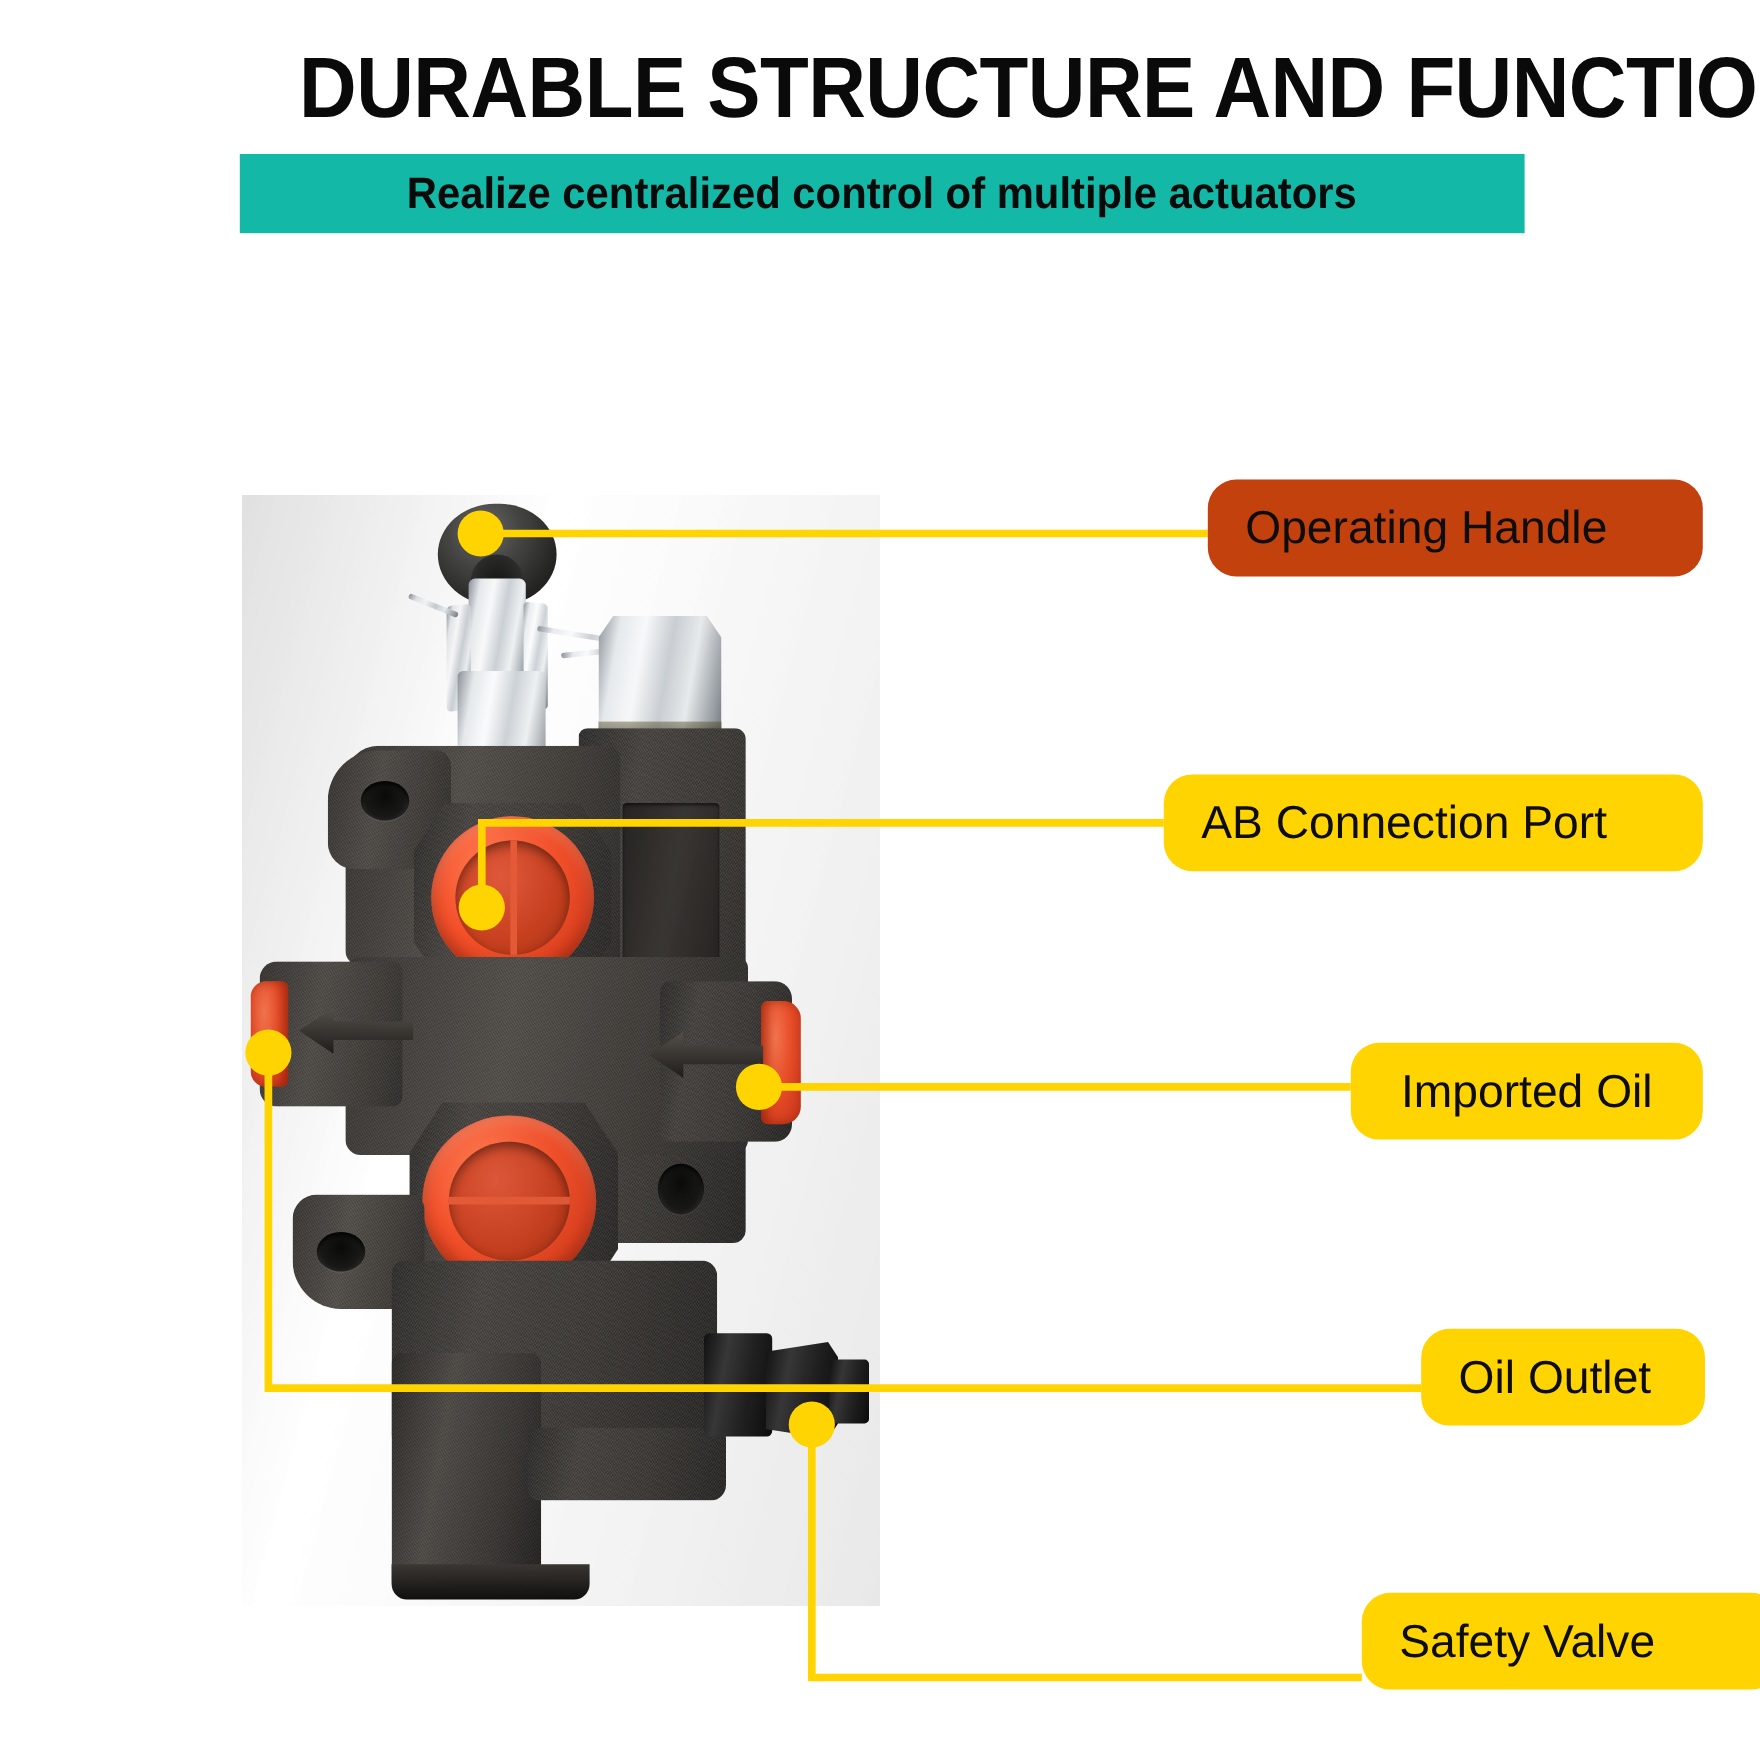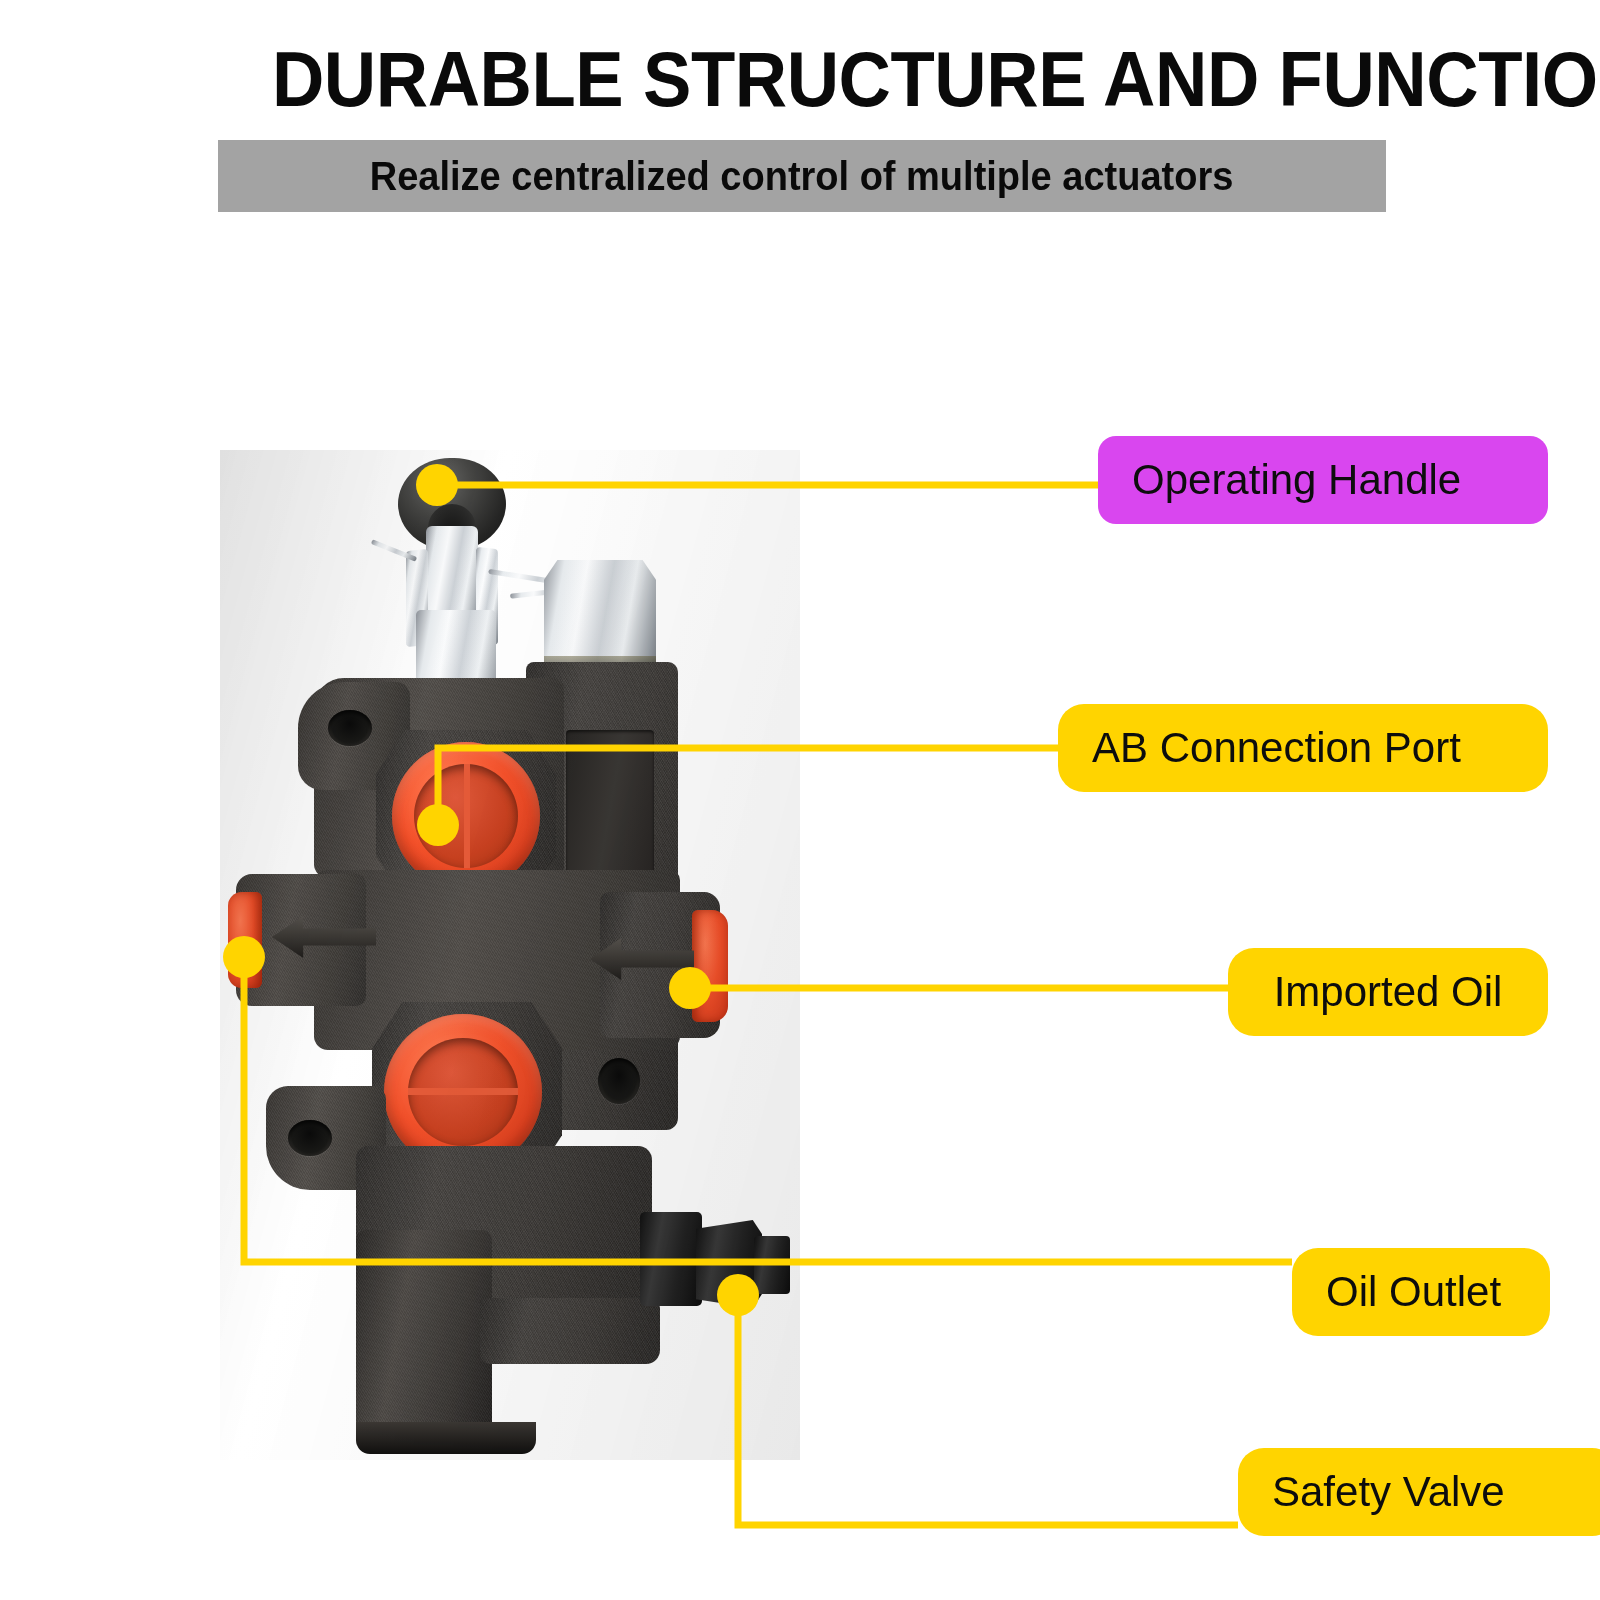--- a/index.html
+++ b/index.html
@@ -85,21 +85,21 @@
     font-family: "Liberation Sans", sans-serif;
     font-weight: 400;
     font-size: 42px;
     line-height: 48px;
     color: #0d0d0d;
     white-space: nowrap;
   }
   #badge-operating-handle { left: 1098px; top: 436px; width: 450px; }
   #badge-ab-port          { left: 1058px; top: 704px; width: 490px; }
   #badge-imported-oil     { left: 1228px; top: 948px; width: 320px; justify-content: center; }
-  #badge-oil-outlet       { left: 1292px; top: 1208px; width: 258px; margin-top: 40px; }
+  #badge-oil-outlet       { left: 1292px; top: 1208px; width: 258px; }
   #badge-safety-valve     { left: 1238px; top: 1448px; width: 314px; }
 
   
   #product-photo {
     position: absolute;
     left: 180px;
     top: 430px;
     width: 640px;
     height: 1030px;
   }
@@ -129,21 +129,21 @@
   .orangecap {
     background: radial-gradient(ellipse at 36% 30%, #ff7a52 0%, #f4512a 45%, #cf3517 100%);
   }
 </style>
 </head>
 <body>
 
 <div id="header-block">
   <div id="page-title">DURABLE STRUCTURE AND FUNCTION</div>
 
-  <div id="subtitle-banner" style="background: #a3a3a3;">
+  <div id="subtitle-banner" style="background: #14b8a6;">
     <span id="subtitle-text">Realize centralized control of multiple actuators</span>
   </div>
 </div>
 
 <div id="product-photo">
 
   <div class="part" style="left:218px; top:28px; width:108px; height:92px; border-radius:54px/48px;
               background: radial-gradient(ellipse at 38% 26%, #6a6a68 0%, #464644 35%, #252524 72%, #141414 100%);"></div>
   <div class="part" style="left:248px; top:74px; width:48px; height:46px; border-radius:24px 24px 0 0;
               background: radial-gradient(ellipse at 50% 90%, #0b0b0b 0%, #2a2a29 70%, #3c3c3a 100%);"></div>
@@ -255,21 +255,21 @@
     <g fill="#ffd400">
       <circle r="21" cx="437" cy="485" fill="#ffd400"></circle>
       <circle r="21" cx="438" cy="825" fill="#ffd400"></circle>
       <circle r="21" cx="690" cy="988" fill="#ffd400"></circle>
       <circle r="21" cx="244" cy="957" fill="#ffd400"></circle>
       <circle r="21" cx="738" cy="1295" fill="#ffd400"></circle>
     </g>
   </svg>
 </div>
 
-<div class="badge" id="badge-operating-handle" style="background: #d946ef; left: 1098px; top: 436px; width: 450px; border-radius: 18px;">
+<div class="badge" id="badge-operating-handle" style="background: #c2410c; left: 1098px; top: 436px; width: 450px;">
   <span class="badge-label">Operating Handle</span>
 </div>
 
 <div class="badge" id="badge-ab-port" style="background: rgb(255, 212, 0); left: 1058px; top: 704px; width: 490px;">
   <span class="badge-label">AB Connection Port</span>
 </div>
 
 <div class="badge" id="badge-imported-oil" style="background: rgb(255, 212, 0); left: 1228px; top: 948px; width: 320px;">
   <span class="badge-label">Imported Oil</span>
 </div>

